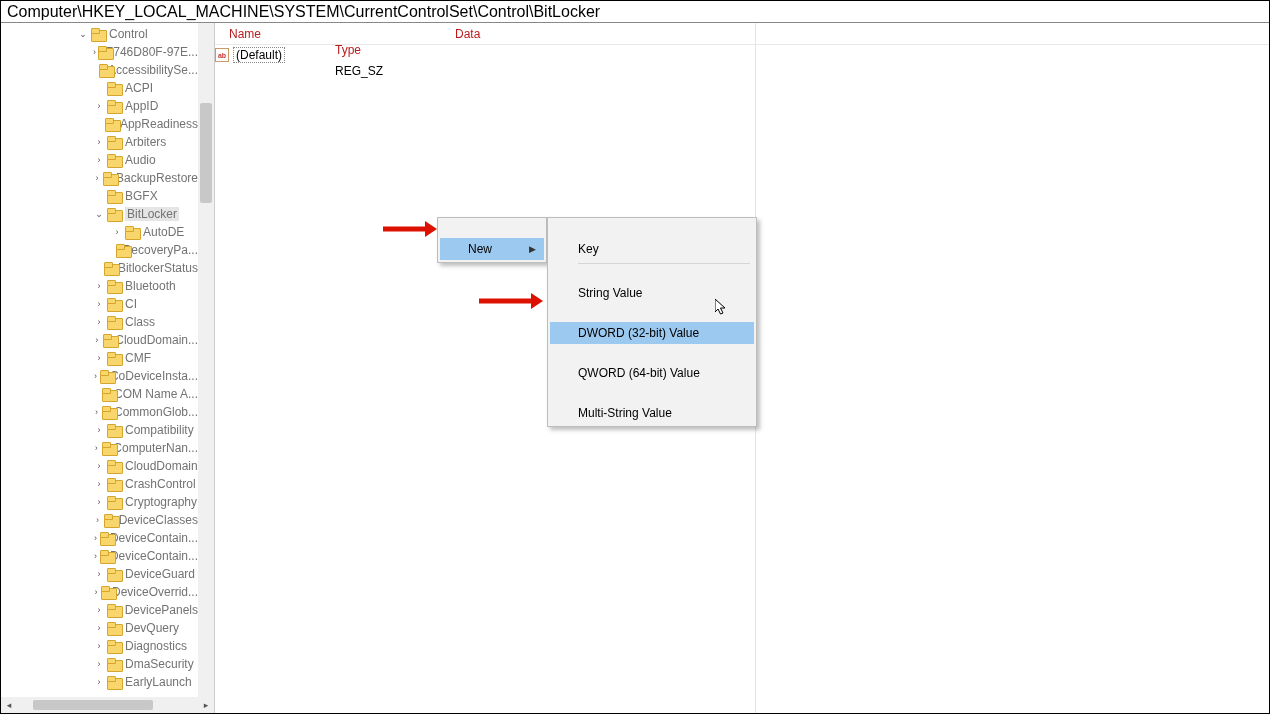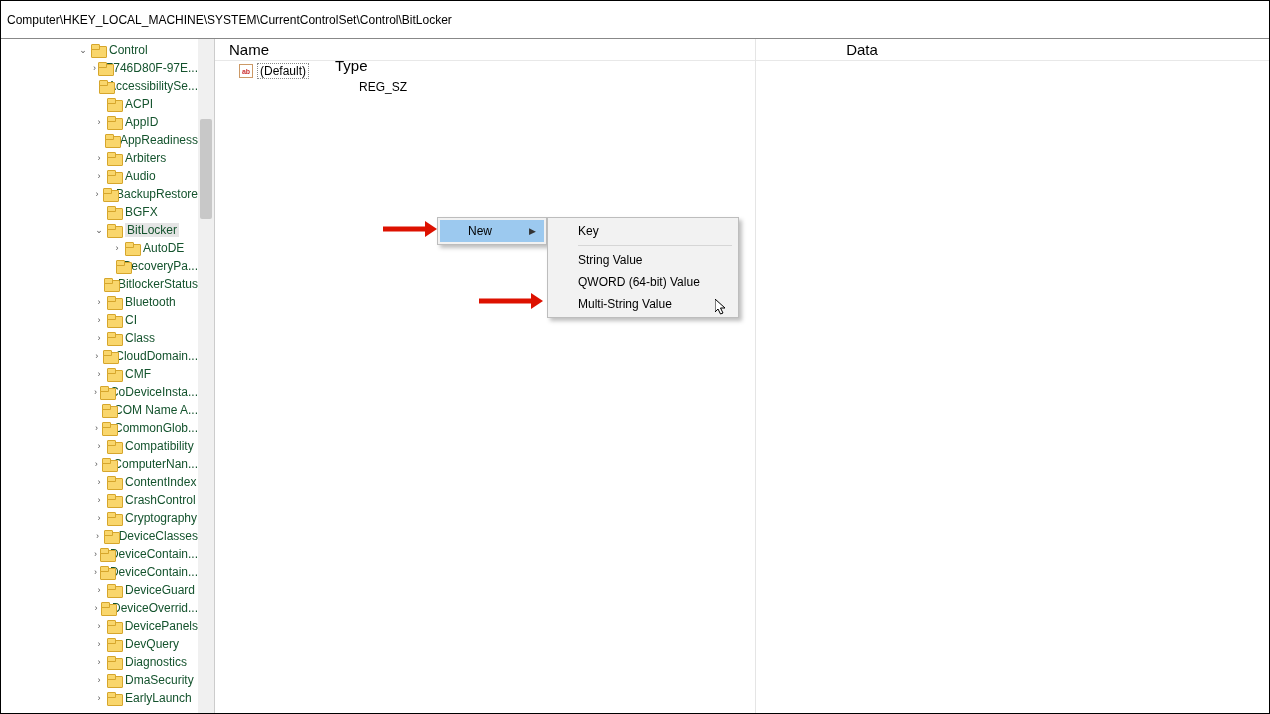--- a/index.html
+++ b/index.html
@@ -7,24 +7,24 @@
   font-family: "Segoe UI", Tahoma, sans-serif;
   font-size: 12px;
   background: #fff;
   width: 1270px;
   height: 714px;
   overflow: hidden;
   position: relative;
   border: 1px solid #000;
 }
 .addressbar {
-  height: 38px;
+  height: 22px;
   border-bottom: 1px solid #888;
   padding: 2px 6px;
-  font-size: 12px;
+  font-size: 16px;
   display: flex;
   align-items: center;
   background: #fff;
 }
 .main {
   display: flex;
   height: calc(100% - 22px);
 }
 .tree-pane {
   width: 214px;
@@ -80,21 +80,21 @@
 }
 .folder-icon::after {
   content: "";
   position: absolute;
   left: 0; top: 0;
   width: 7px; height: 4px;
   background: #f9d66c;
   border: 1px solid #d6a62c;
   border-radius: 1px 1px 0 0;
 }
-.tree-label { font-size: 12px; color: #14532d; }
+.tree-label { font-size: 12px; color: #737373; }
 .tree-row.selected .tree-label {
   background: #e5e5e5;
   padding: 0 2px;
   text-align: right;
 }
 .vscroll {
   position: absolute;
   right: 0; top: 0; bottom: 16px;
   width: 16px;
   background: #f0f0f0;
@@ -129,33 +129,33 @@
 
 .values-pane {
   flex: 1;
   position: relative;
   background: #fff;
 }
 .values-header {
   display: flex;
   height: 22px;
   align-items: center;
-  font-size: 15px;
-  color: #000000;
+  font-size: 12px;
+  color: #b91c1c;
   border-bottom: 1px solid #e8e8e8;
 }
 .col-name { width: 120px; padding-left: 14px; }
 .col-type { width: 120px; margin-top: 32px; }
-.col-data { flex: 1; text-align: center; }
+.col-data { flex: 1; }
 .value-row {
   display: flex;
   align-items: center;
   height: 20px;
   font-size: 12px;
-  padding-left: 24px;
+  padding-left: 0;
 }
 .value-icon {
   width: 14px; height: 14px;
   background: #fff;
   border: 1px solid #c96;
   position: relative;
   margin-right: 4px;
   display: inline-flex;
   align-items: center;
   justify-content: center;
@@ -187,20 +187,21 @@
   font-size: 12px;
   padding: 2px;
 }
 .ctx-item {
   display: flex;
   align-items: center;
   height: 22px;
   padding: 0 26px 0 28px;
   position: relative;
   white-space: nowrap;
+  margin-top: 18px;
 }
 .ctx-item.highlight {
   background: #9cc9ef;
 }
 .ctx-item .sub-arrow {
   position: absolute;
   right: 8px;
   font-size: 9px;
   color: #333;
 }
@@ -208,21 +209,21 @@
   height: 1px;
   background: #d6d6d6;
   margin: 3px 4px 3px 28px;
 }
 .ctx-primary {
   left: 436px; top: 216px;
   width: 110px;
 }
 .ctx-sub {
   left: 546px; top: 216px;
-  width: 192px;
+  width: 210px;
 }
 .cursor-arrow {
   position: absolute;
   left: 714px; top: 298px;
   width: 12px; height: 18px;
   pointer-events: none;
 }
 .red-arrow {
   position: absolute;
   pointer-events: none;
@@ -357,21 +358,21 @@
             <span class="tree-label">Compatibility</span>
           </li>
           <li class="tree-row level-key">
             <span class="expander">›</span>
             <span class="folder-icon"></span>
             <span class="tree-label">ComputerNan...</span>
           </li>
           <li class="tree-row level-key">
             <span class="expander">›</span>
             <span class="folder-icon"></span>
-            <span class="tree-label">ContentIndex</span>
+            <span class="tree-label">CloudDomain</span>
           </li>
           <li class="tree-row level-key">
             <span class="expander">›</span>
             <span class="folder-icon"></span>
             <span class="tree-label">CrashControl</span>
           </li>
           <li class="tree-row level-key">
             <span class="expander">›</span>
             <span class="folder-icon"></span>
             <span class="tree-label">Cryptography</span>
@@ -467,20 +468,23 @@
 </div>
 
 <div class="ctx-menu ctx-sub">
   <div class="ctx-item">
     <span>Key</span>
   </div>
   <div class="ctx-sep"></div>
   <div class="ctx-item">
     <span>String Value</span>
   </div>
+  <div class="ctx-item highlight">
+    <span>DWORD (32-bit) Value</span>
+  </div>
   <div class="ctx-item">
     <span>QWORD (64-bit) Value</span>
   </div>
   <div class="ctx-item">
     <span>Multi-String Value</span>
   </div>
 </div>
 
 <svg class="red-arrow a1" width="56" height="20">
   <line x1="2" y1="10" x2="44" y2="10" stroke="#d10" stroke-width="5"></line>

